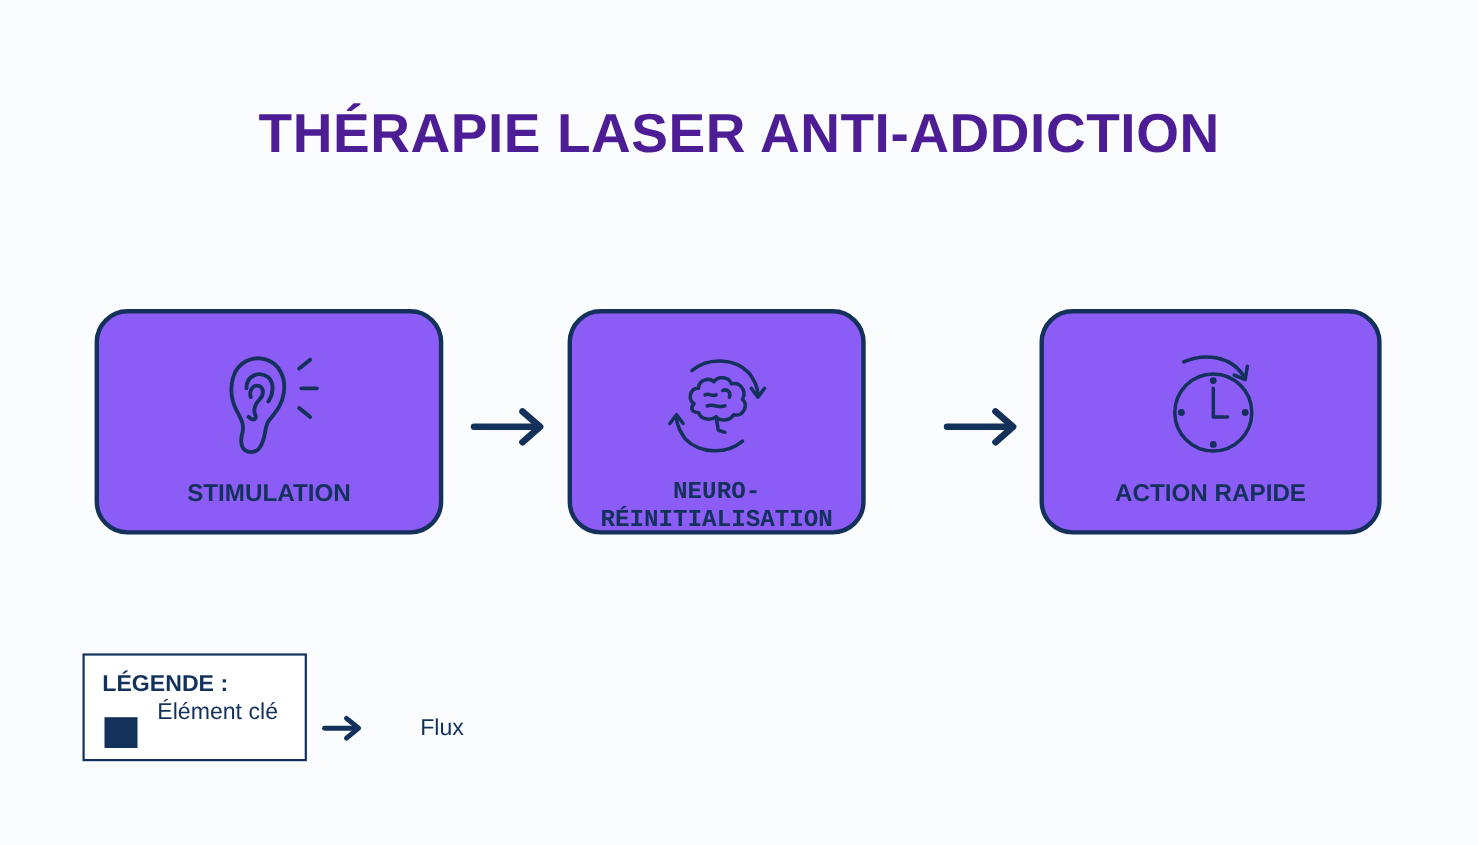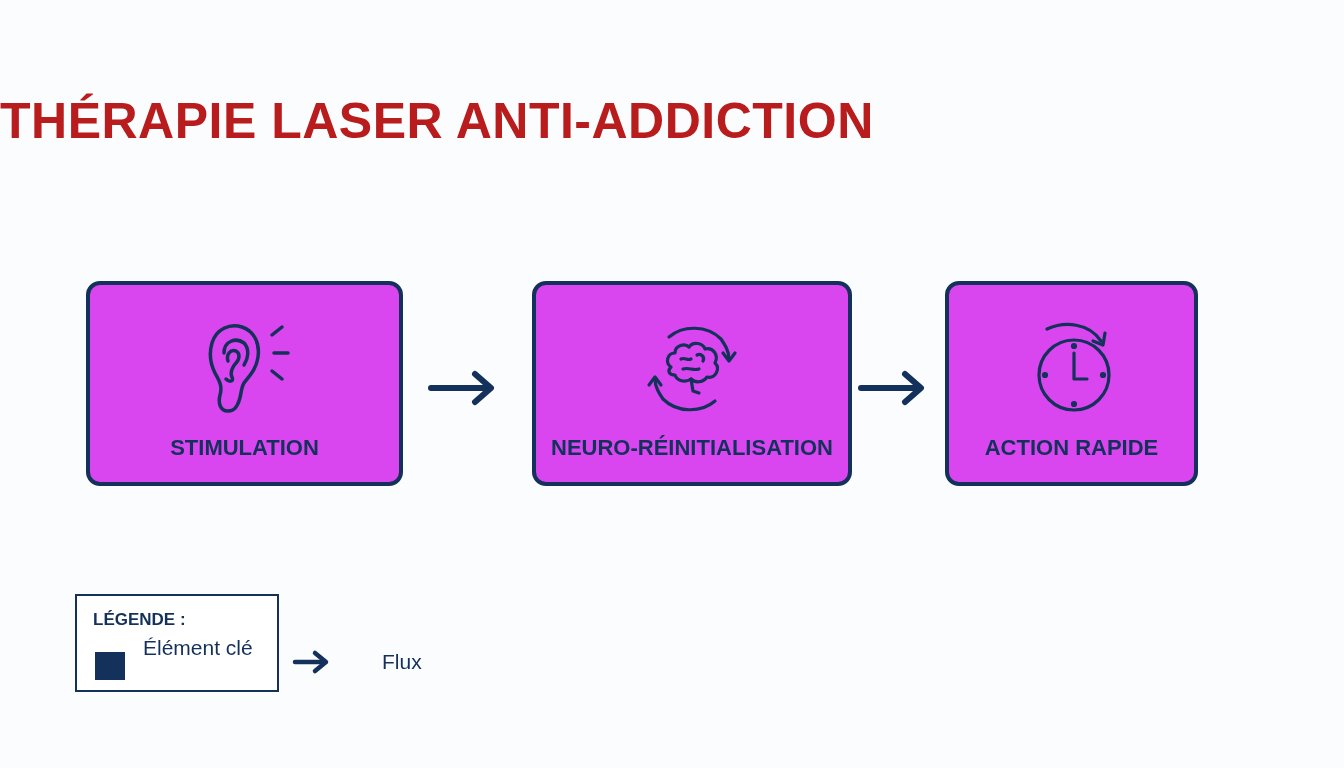--- a/index.html
+++ b/index.html
@@ -5,39 +5,39 @@
     html, body { margin: 0; padding: 0; }
     body {
       width: 1344px; height: 768px; overflow: hidden;
       background: #fbfcfd;
       font-family: "Liberation Sans", "DejaVu Sans", sans-serif;
       color: #13315a;
       position: relative;
     }
     .title {
       position: absolute; left: 0; width: 1344px; top: 92px;
-      font-weight: 700; font-size: 50px;
-      letter-spacing: 0.5px; color: #b91c1c;
+      text-align: center; font-weight: 700; font-size: 50px;
+      letter-spacing: 0.5px; color: #4c1d95;
     }
     .card {
       position: absolute; top: 281px; height: 205px;
-      border: 4px solid #13315a; border-radius: 14px;
-      box-sizing: border-box; background: #d946ef;
+      border: 4px solid #13315a; border-radius: 30px;
+      box-sizing: border-box; background: #8b5cf6;
     }
     .card .icon { position: absolute; left: 50%; transform: translateX(-50%); top: 34px; width: 110px; height: 100px; }
     .card .label {
       position: absolute; left: 0; right: 0; top: 150px;
       text-align: center; font-weight: 700; font-size: 22px; color: #13315a;
     }
     .arrow { position: absolute; top: 368px; width: 70px; height: 40px; }
     .legend {
       position: absolute; left: 75px; top: 594px; width: 204px; height: 98px;
       border: 2px solid #13315a; box-sizing: border-box; background: #ffffff;
     }
-    .legend .lg-title { position: absolute; left: 16px; top: 14px; font-size: 17px; font-weight: 700; color: #13315a; }
+    .legend .lg-title { position: absolute; left: 16px; top: 14px; font-size: 21px; font-weight: 700; color: #13315a; }
     .legend .swatch { position: absolute; left: 18px; top: 56px; width: 30px; height: 28px; background: #13315a; }
     .legend .lg-key { position: absolute; left: 66px; top: 40px; font-size: 21px; color: #13315a; }
     .flux-arrow { position: absolute; left: 291px; top: 648px; width: 40px; height: 28px; }
     .flux-label { position: absolute; left: 340px; top: 650px; font-size: 21px; color: #13315a; margin-left: 42px; }
   </style>
 </head>
 <body>
 
 <div class="title">THÉRAPIE LASER ANTI-ADDICTION</div>
 
@@ -51,41 +51,41 @@
     <path d="M82 52 L92 60"></path>
   </svg>
   <div class="label">STIMULATION</div>
 </div>
 
 <svg class="arrow" style="left:427px;" viewBox="0 0 70 40" fill="none" stroke="#13315a" stroke-width="6" stroke-linecap="round" stroke-linejoin="round">
   <path d="M4 20 L62 20"></path>
     <path d="M48 6 L64 20 L48 34"></path>
 </svg>
 
-<div class="card" style="left:532px; width:320px;">
+<div class="card" style="left:516px; width:271px;font-family:Liberation Mono, monospace;">
   <svg class="icon" viewBox="0 0 110 100" fill="none" stroke="#13315a" stroke-width="3.2" stroke-linecap="round" stroke-linejoin="round">
     <path d="M32 18 C46 6 70 6 84 20 C88 26 92 32 92 40"></path>
     <path d="M86 34 L92 42 L98 34"></path>
     <path d="M78 82 C64 94 40 94 26 80 C22 74 18 68 18 60"></path>
     <path d="M12 66 L18 58 L24 66"></path>
     <path d="M34 48 C28 44 30 34 38 34 C38 26 48 24 52 28 C56 22 66 24 68 30 C76 28 82 36 78 44 C84 50 78 60 70 58 C66 64 58 64 54 60 C48 64 40 62 38 56 C32 56 30 52 34 48 Z"></path>
     <path d="M54 60 L56 72 L62 74"></path>
     <path d="M44 40 C48 38 50 42 54 40"></path>
     <path d="M60 36 C64 34 68 38 66 42"></path>
     <path d="M46 50 C52 48 56 52 62 50"></path>
   </svg>
   <div class="label">NEURO-RÉINITIALISATION</div>
 </div>
 
 <svg class="arrow" style="left:857px;" viewBox="0 0 70 40" fill="none" stroke="#13315a" stroke-width="6" stroke-linecap="round" stroke-linejoin="round">
   <path d="M4 20 L62 20"></path>
     <path d="M48 6 L64 20 L48 34"></path>
 </svg>
 
-<div class="card" style="left:945px; width:253px;">
+<div class="card" style="left:945px; width:311px;">
   <svg class="icon" viewBox="0 0 110 100" fill="none" stroke="#13315a" stroke-width="3.2" stroke-linecap="round" stroke-linejoin="round">
     <path d="M30 10 C48 2 72 4 84 22"></path>
     <path d="M76 22 L86 26 L88 14"></path>
     <circle cx="57" cy="56" r="35"></circle>
     <path d="M57 34 L57 60 L70 60"></path>
     <circle cx="57" cy="27" r="1.5" fill="#13315a"></circle>
     <circle cx="57" cy="85" r="1.5" fill="#13315a"></circle>
     <circle cx="28" cy="56" r="1.5" fill="#13315a"></circle>
     <circle cx="86" cy="56" r="1.5" fill="#13315a"></circle>
   </svg>

